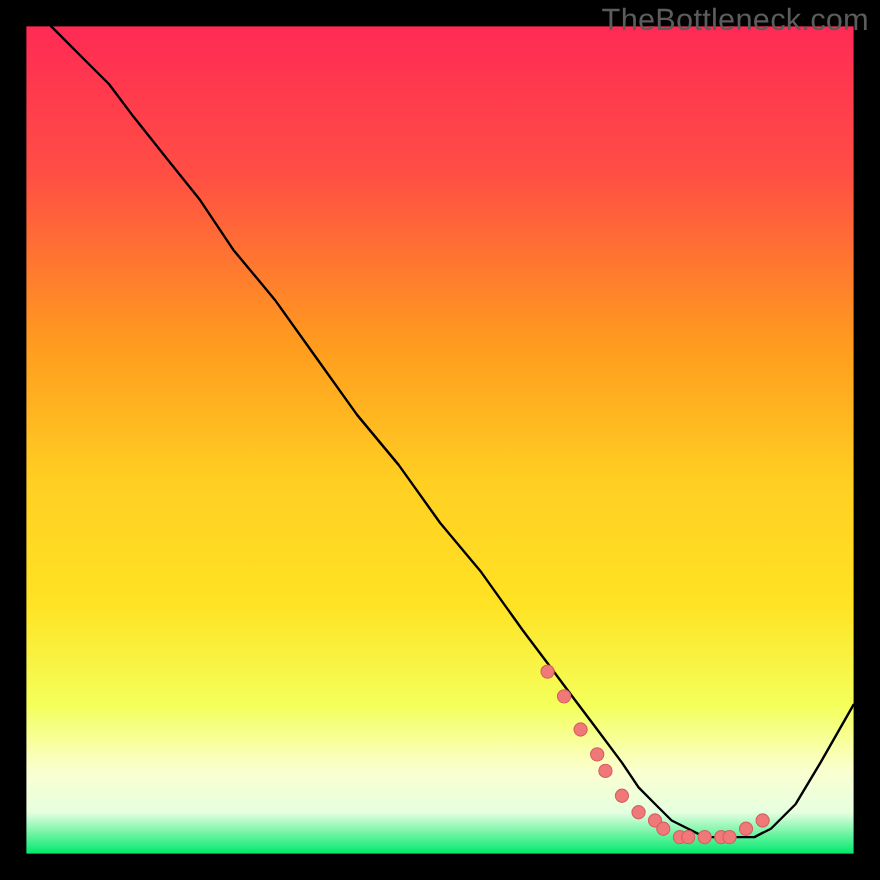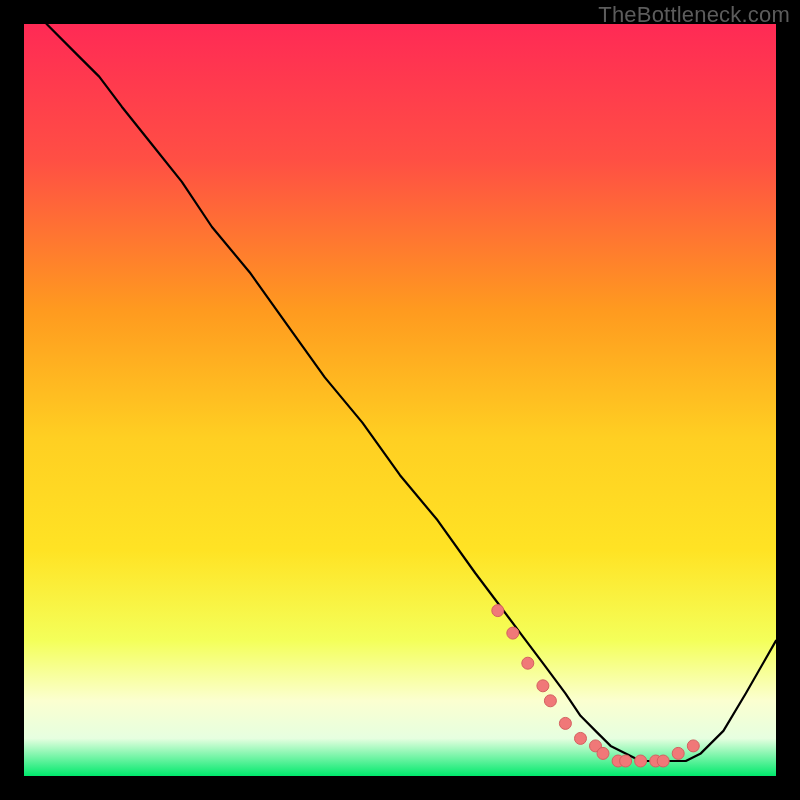--- a/index.html
+++ b/index.html
@@ -17,21 +17,21 @@
   }
   svg {
     position: absolute;
     inset: 0;
   }
   .watermark {
     position: absolute;
     top: 2px;
     right: 10px;
     font-family: Arial, Helvetica, sans-serif;
-    font-size: 22px;
+    font-size: 28px;
     color: #5c5c5c;
     letter-spacing: 0.2px;
     user-select: none;
   }
 </style>
 </head>
 <body>
 <div class="stage">
 
 <svg viewBox="0 0 800 800" preserveAspectRatio="none">

